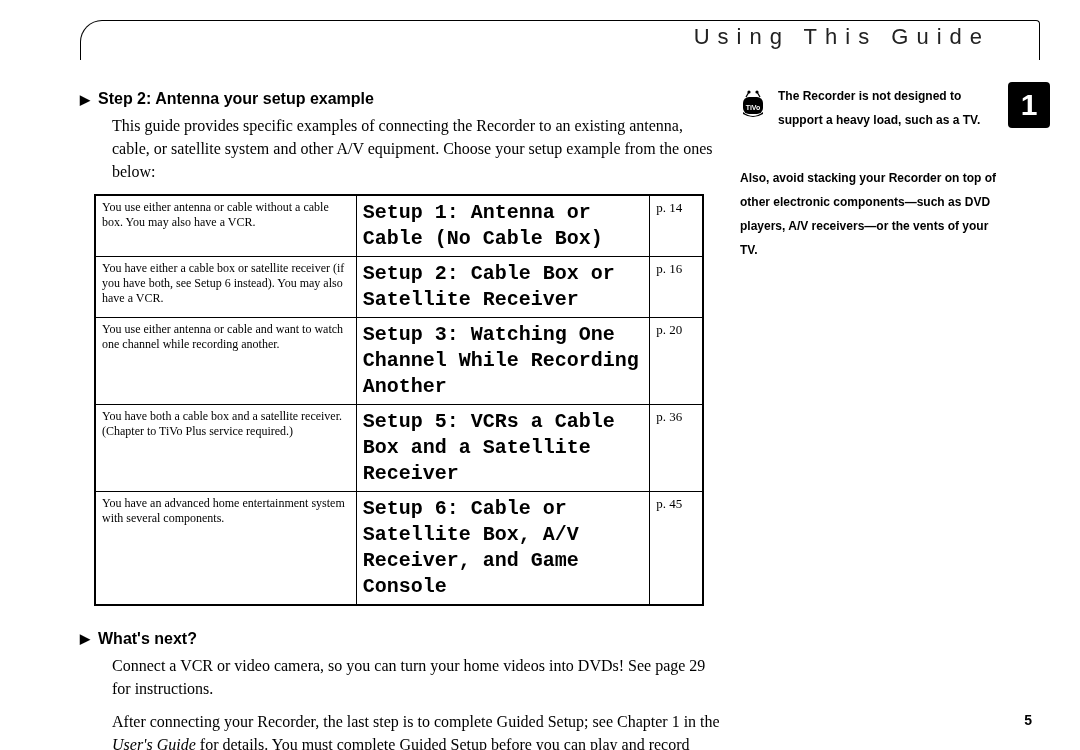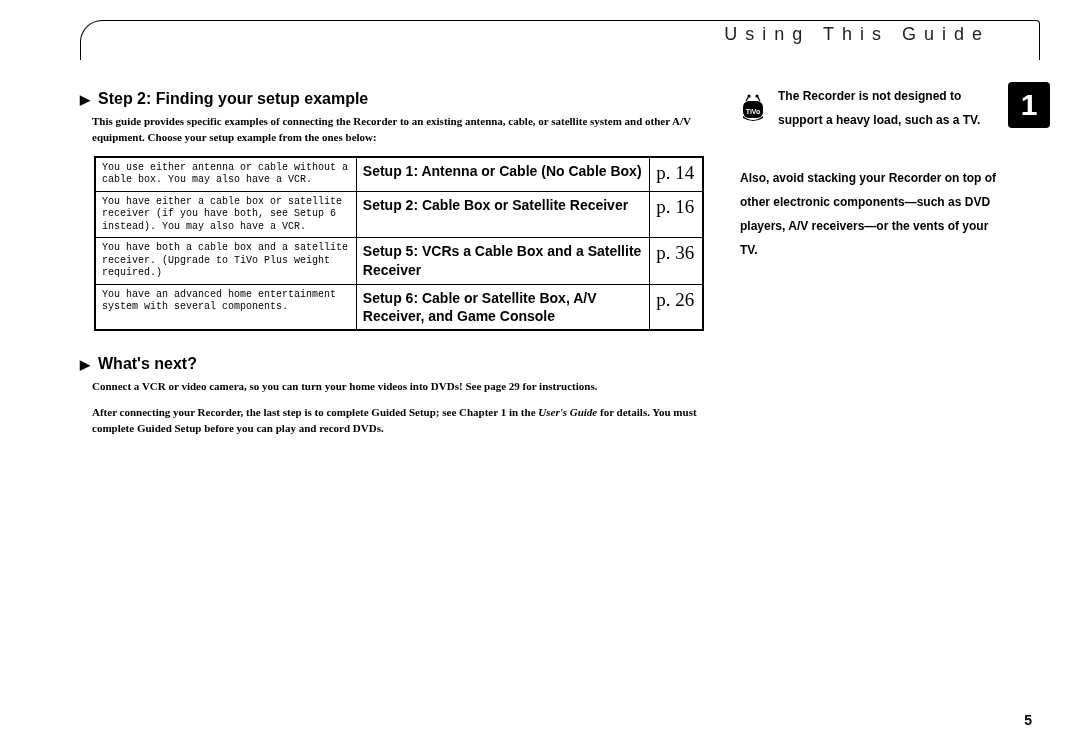--- a/index.html
+++ b/index.html
@@ -22,21 +22,21 @@
     border-top-left-radius: 22px;
     border-top-right-radius: 4px;
     background: #fff;
   }
   .header-title {
     position: absolute;
     top: 24px;
     right: 90px;
     font-family: Arial, Helvetica, sans-serif;
     letter-spacing: 8px;
-    font-size: 18px;
+    font-size: 22px;
     color: #222;
   }
   .chapter-badge {
     position: absolute;
     top: 82px;
     right: 30px;
     width: 42px;
     height: 46px;
     background: #000;
     color: #fff;
@@ -58,58 +58,57 @@
     font-family: Arial, Helvetica, sans-serif;
     font-weight: bold;
     font-size: 16px;
     margin-bottom: 6px;
     display: flex;
     align-items: center;
     gap: 8px;
   }
   .arrow { font-size: 13px; }
   .body-text {
-    font-size: 11px;
+    font-size: 16px;
     line-height: 1.45;
     margin-bottom: 10px;
-    margin-left: 12px;
-    font-weight: bold;
+    margin-left: 32px;
   }
   .setup-table {
     border: 2px solid #000;
     border-collapse: collapse;
     width: 610px;
     margin-left: 14px;
     margin-top: 6px;
     margin-bottom: 24px;
     font-size: 13.5px;
   }
   .setup-table td {
     border: 1px solid #000;
     padding: 4px 6px;
     vertical-align: top;
   }
-  .col-desc { width: 245px; font-family: Liberation Mono, monospace; font-size: 10px; line-height: 1.25; }
-  .col-label { width: 275px; font-family: Liberation Sans, sans-serif; font-weight: bold; font-size: 14px; line-height: 1.3; }
-  .col-page { width: 50px; font-family: Georgia, serif; font-size: 19px; }
+  .col-desc { width: 245px; font-family: Liberation Serif, serif; font-size: 12px; line-height: 1.25; }
+  .col-label { width: 275px; font-family: Liberation Mono, monospace; font-weight: bold; font-size: 20px; line-height: 1.3; }
+  .col-page { width: 50px; font-family: Georgia, serif; font-size: 13px; }
   .sidebar {
     position: absolute;
     top: 84px;
     left: 740px;
     width: 260px;
     font-family: Arial, Helvetica, sans-serif;
     font-size: 12px;
     font-weight: bold;
     line-height: 2.0;
     color: #000;
   }
   .sidebar .first-lines {
     display: flex;
     gap: 10px;
-    align-items: flex-end;
+    align-items: center;
   }
   .tivo-icon {
     width: 28px;
     flex-shrink: 0;
     padding-top: 2px;
   }
   .tivo-icon svg { width: 26px; height: 30px; }
   .sidebar-p2 {
     margin-top: 34px;
   }
@@ -128,45 +127,50 @@
 
 <div class="header-rule"></div>
 <div class="header-title">Using This Guide</div>
 
 <div class="chapter-badge">1</div>
 
 <div class="main">
 
   <div class="section-h">
     <span class="arrow">▶</span>
-    <span>Step 2: Finding your setup example</span>
+    <span>Step 2: Antenna your setup example</span>
   </div>
   <p class="body-text">This guide provides specific examples of connecting the Recorder to an existing antenna, cable, or satellite system and other A/V equipment. Choose your setup example from the ones below:</p>
 
   <table class="setup-table">
     <tbody>
       <tr>
         <td class="col-desc">You use either antenna or cable without a cable box. You may also have a VCR.</td>
         <td class="col-label">Setup 1: Antenna or Cable (No Cable Box)</td>
         <td class="col-page">p. 14</td>
       </tr>
       <tr>
         <td class="col-desc">You have either a cable box or satellite receiver (if you have both, see Setup 6 instead). You may also have a VCR.</td>
         <td class="col-label">Setup 2: Cable Box or Satellite Receiver</td>
         <td class="col-page">p. 16</td>
       </tr>
       <tr>
-        <td class="col-desc">You have both a cable box and a satellite receiver. (Upgrade to TiVo Plus weight required.)</td>
+        <td class="col-desc">You use either antenna or cable and want to watch one channel while recording another.</td>
+        <td class="col-label">Setup 3: Watching One Channel While Recording Another</td>
+        <td class="col-page">p. 20</td>
+      </tr>
+      <tr>
+        <td class="col-desc">You have both a cable box and a satellite receiver. (Chapter to TiVo Plus service required.)</td>
         <td class="col-label">Setup 5: VCRs a Cable Box and a Satellite Receiver</td>
         <td class="col-page">p. 36</td>
       </tr>
       <tr>
         <td class="col-desc">You have an advanced home entertainment system with several components.</td>
         <td class="col-label">Setup 6: Cable or Satellite Box, A/V Receiver, and Game Console</td>
-        <td class="col-page">p. 26</td>
+        <td class="col-page">p. 45</td>
       </tr>
     </tbody>
   </table>
 
   <div class="section-h">
     <span class="arrow">▶</span>
     <span>What's next?</span>
   </div>
   <p class="body-text">Connect a VCR or video camera, so you can turn your home videos into DVDs! See page 29 for instructions.</p>
   <p class="body-text">

